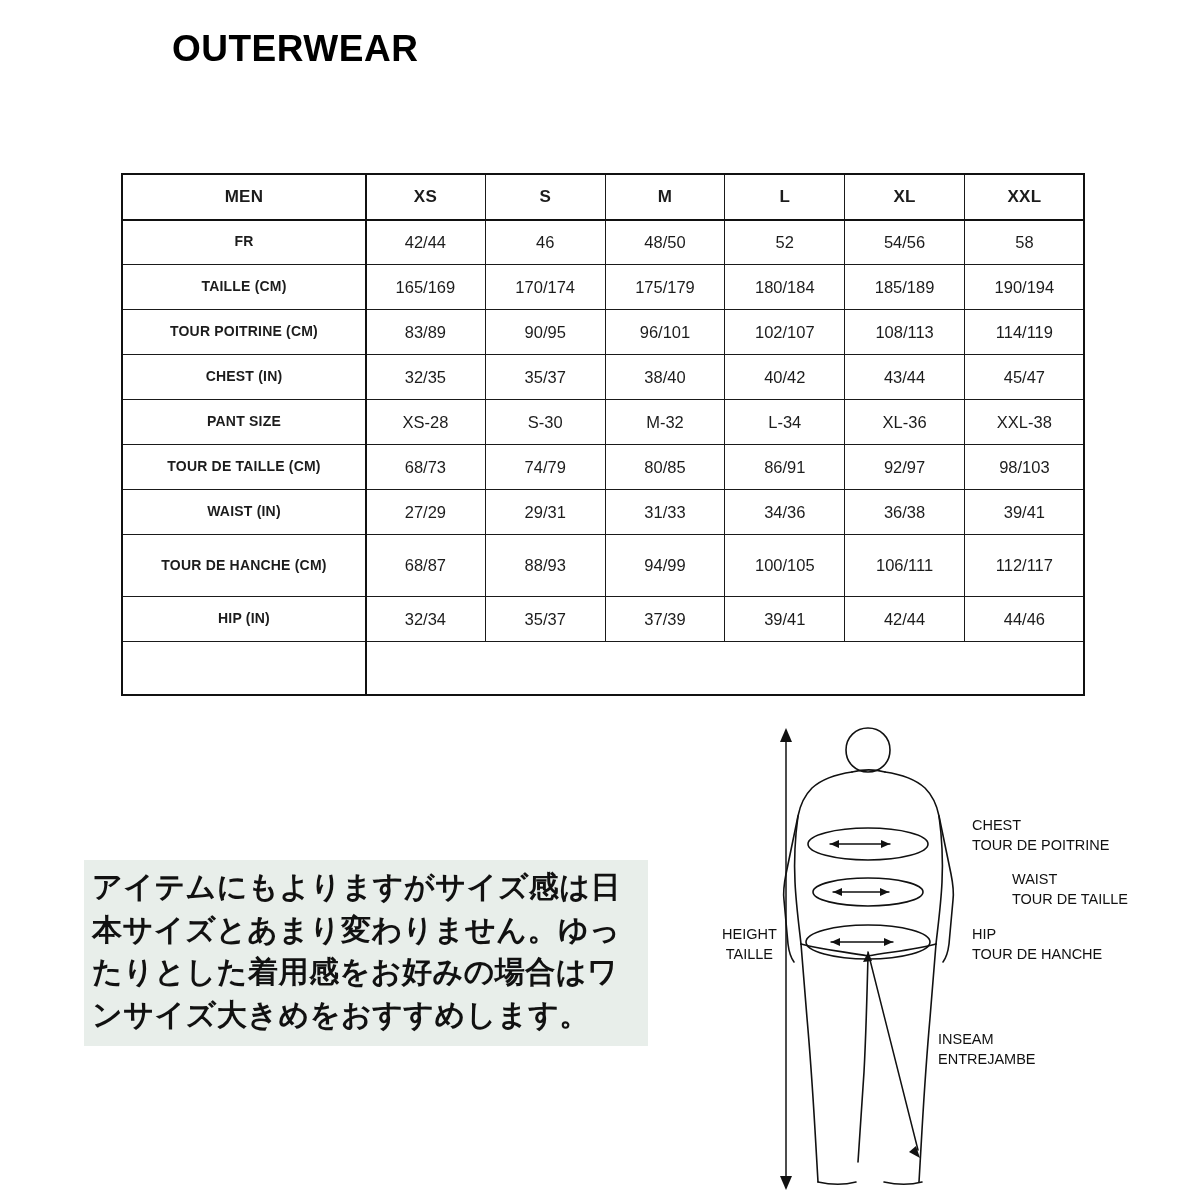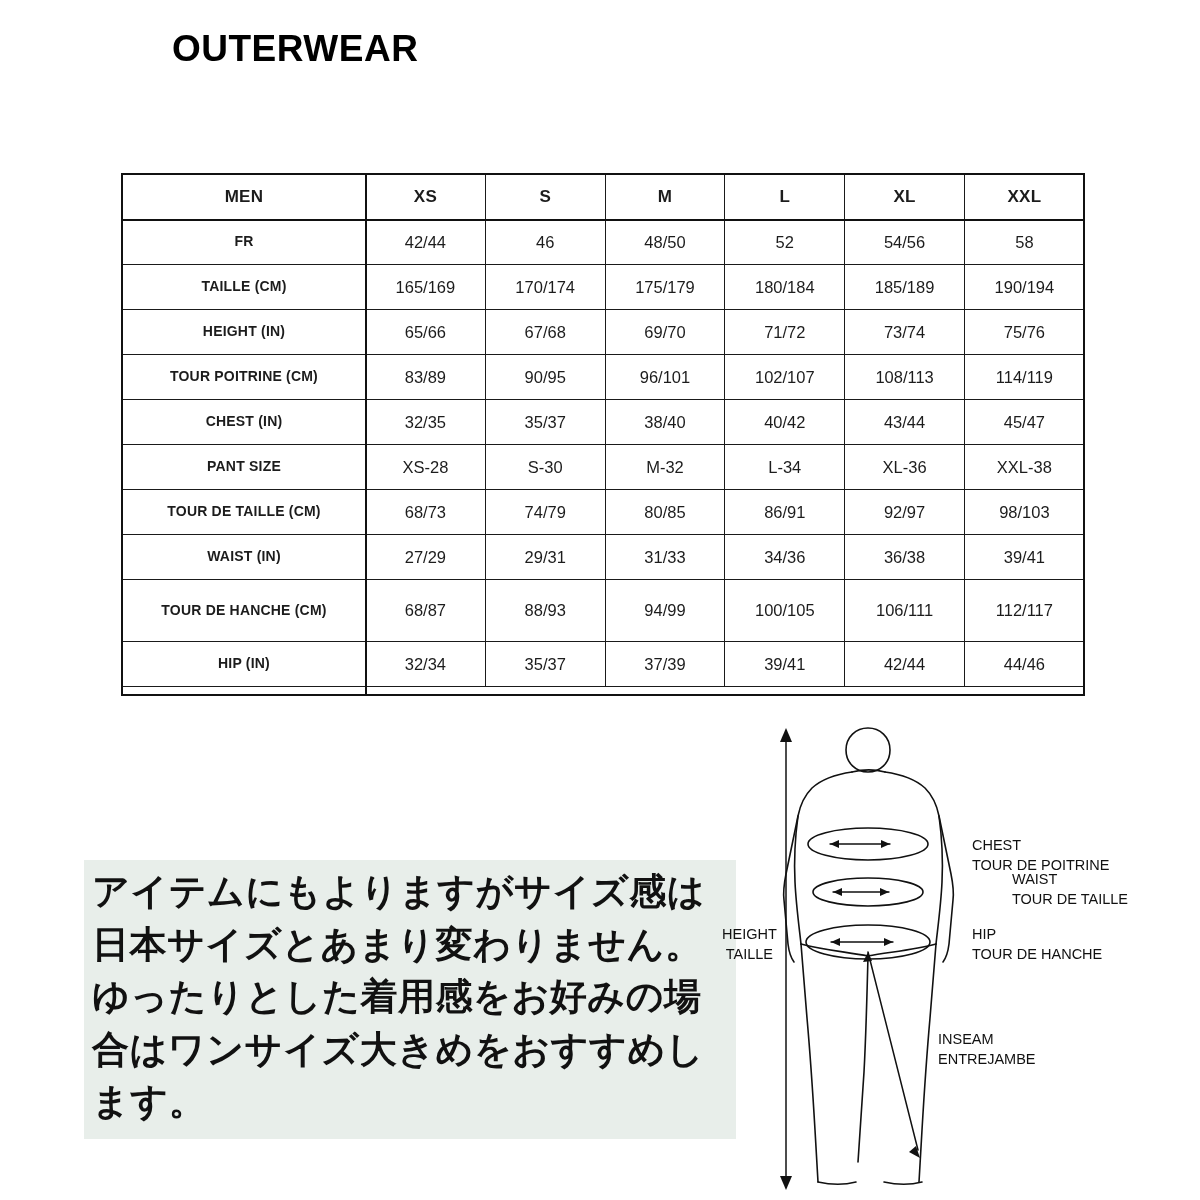--- a/index.html
+++ b/index.html
@@ -88,24 +88,24 @@
     height: 0;
     border-top: 2.5px solid #111;
     pointer-events: none;
   }
 
   
   #note {
     position: absolute;
     left: 84px;
     top: 860px;
-    width: 652px;
+    width: 564px;
     background: #e8eeea;
     padding: 6px 8px 10px 8px;
-    font-size: 37px;
+    font-size: 30px;
     font-weight: bold;
     line-height: 1.42;
     letter-spacing: 0.5px;
     color: #111;
     font-family: "DejaVu Sans", sans-serif;
   }
 
   
   #figure {
     position: absolute;
@@ -116,21 +116,21 @@
   }
   .fig-label {
     position: absolute;
     font-size: 14.5px;
     line-height: 1.35;
     color: #111;
     white-space: pre;
     font-family: "Liberation Sans", sans-serif;
   }
   #lbl-height { left: 22px;  top: 205px; text-align: center; }
-  #lbl-chest  { left: 272px; top: 116px; }
+  #lbl-chest  { left: 272px; top: 96px; }
   #lbl-waist  { left: 272px; top: 150px; margin-left: 40px; }
   #lbl-hip    { left: 272px; top: 205px; }
   #lbl-inseam { left: 238px; top: 310px; }
 </style>
 </head>
 <body>
 
 <div id="title">OUTERWEAR</div>
 
 <table id="size-table">
@@ -167,29 +167,20 @@
     <tr>
       <td class="label">TAILLE (CM)</td>
       <td>165/169</td>
       <td>170/174</td>
       <td>175/179</td>
       <td>180/184</td>
       <td>185/189</td>
       <td>190/194</td>
     </tr>
     <tr>
-      <td class="label">HEIGHT (IN)</td>
-      <td>65/66</td>
-      <td>67/68</td>
-      <td>69/70</td>
-      <td>71/72</td>
-      <td>73/74</td>
-      <td>75/76</td>
-    </tr>
-    <tr>
       <td class="label">TOUR POITRINE (CM)</td>
       <td>83/89</td>
       <td>90/95</td>
       <td>96/101</td>
       <td>102/107</td>
       <td>108/113</td>
       <td>114/119</td>
     </tr>
     <tr>
       <td class="label">CHEST (IN)</td>

